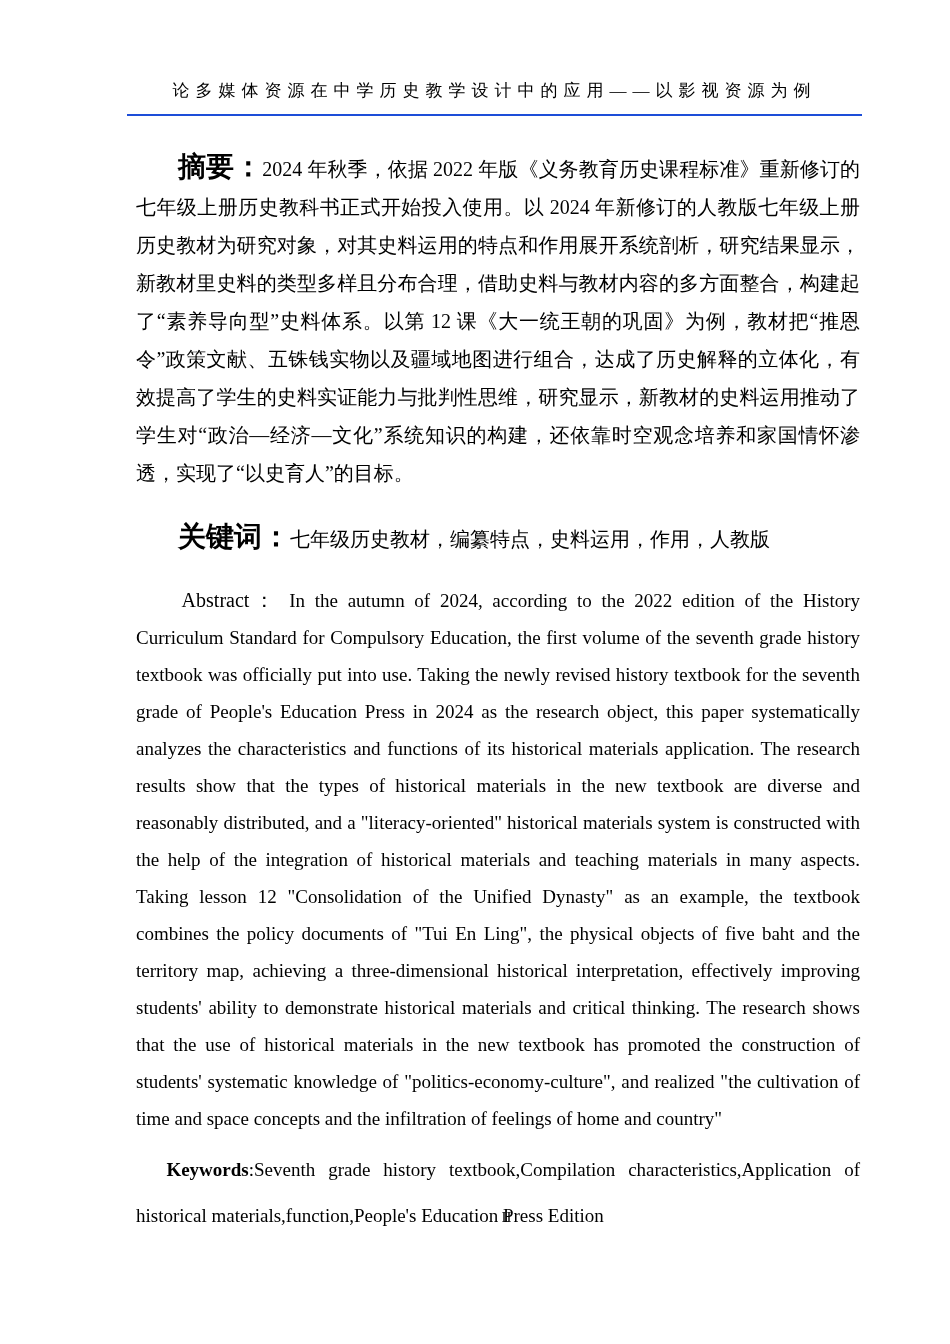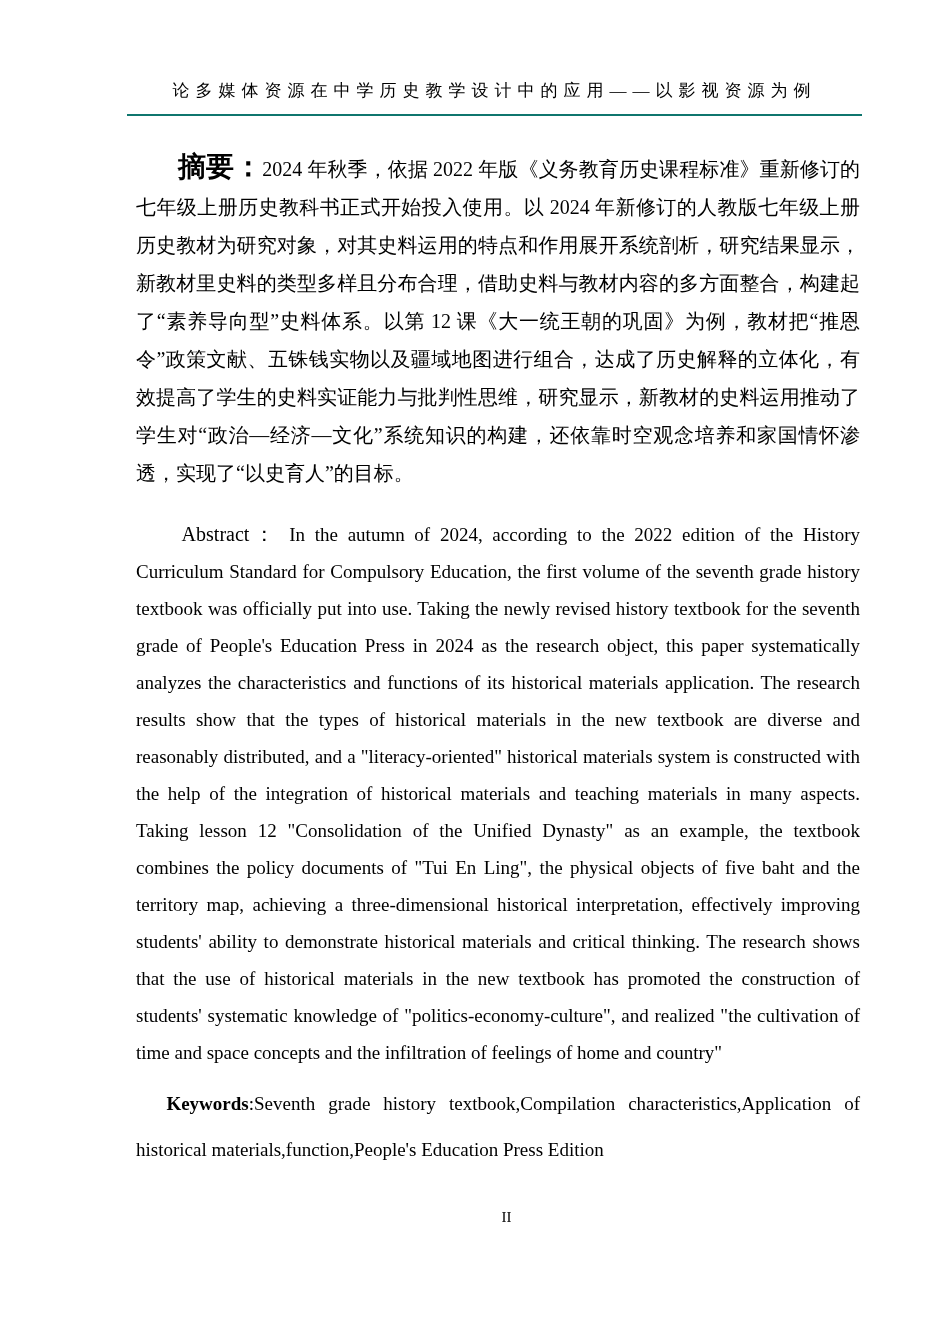--- a/index.html
+++ b/index.html
@@ -16,21 +16,21 @@
     overflow: hidden;
   }
   .header-block {
     margin-left: -9px;
     margin-right: -2px;
     text-align: center;
     font-size: 17px;
     letter-spacing: 6px;
     line-height: 26px;
     padding-bottom: 10px;
-    border-bottom: 2px solid #0f766e;
+    border-bottom: 2px solid #1d4ed8;
     margin-bottom: 32px;
     white-space: nowrap;
   }
   .para-cn {
     font-size: 20px;
     line-height: 38px;
     text-align: justify;
     text-indent: 2.1em;
   }
   .label-cn {
@@ -81,20 +81,23 @@
 <div class="page">
 
   <div class="header-block">
     <span>论多媒体资源在中学历史教学设计中的应用——以影视资源为例</span>
   </div>
 
   <p class="para-cn">
     <span class="label-cn">摘要：</span><span>2024 年秋季，依据 2022 年版《义务教育历史课程标准》重新修订的七年级上册历史教科书正式开始投入使用。以 2024 年新修订的人教版七年级上册历史教材为研究对象，对其史料运用的特点和作用展开系统剖析，研究结果显示，新教材里史料的类型多样且分布合理，借助史料与教材内容的多方面整合，构建起了“素养导向型”史料体系。以第 12 课《大一统王朝的巩固》为例，教材把“推恩令”政策文献、五铢钱实物以及疆域地图进行组合，达成了历史解释的立体化，有效提高了学生的史料实证能力与批判性思维，研究显示，新教材的史料运用推动了学生对“政治—经济—文化”系统知识的构建，还依靠时空观念培养和家国情怀渗透，实现了“以史育人”的目标。</span>
   </p>
 
+  <p class="keywords-cn">
+    <span class="label-cn">关键词：</span><span>七年级历史教材，编纂特点，史料运用，作用，人教版</span>
+  </p>
 
   <p class="para-en">
     <span class="label-en">Abstract： </span><span>In the autumn of 2024, according to the 2022 edition of the History Curriculum Standard for Compulsory Education, the first volume of the seventh grade history textbook was officially put into use. Taking the newly revised history textbook for the seventh grade of People's Education Press in 2024 as the research object, this paper systematically analyzes the characteristics and functions of its historical materials application. The research results show that the types of historical materials in the new textbook are diverse and reasonably distributed, and a "literacy-oriented" historical materials system is constructed with the help of the integration of historical materials and teaching materials in many aspects. Taking lesson 12 "Consolidation of the Unified Dynasty" as an example, the textbook combines the policy documents of "Tui En Ling", the physical objects of five baht and the territory map, achieving a three-dimensional historical interpretation, effectively improving students' ability to demonstrate historical materials and critical thinking. The research shows that the use of historical materials in the new textbook has promoted the construction of students' systematic knowledge of "politics-economy-culture", and realized "the cultivation of time and space concepts and the infiltration of feelings of home and country"</span>
   </p>
 
   <p class="keywords-en">
     <span class="label-kw">Keywords</span><span>:Seventh grade history textbook,Compilation characteristics,Application of historical materials,function,People's Education Press Edition</span>
   </p>
 
   <div class="page-number">

